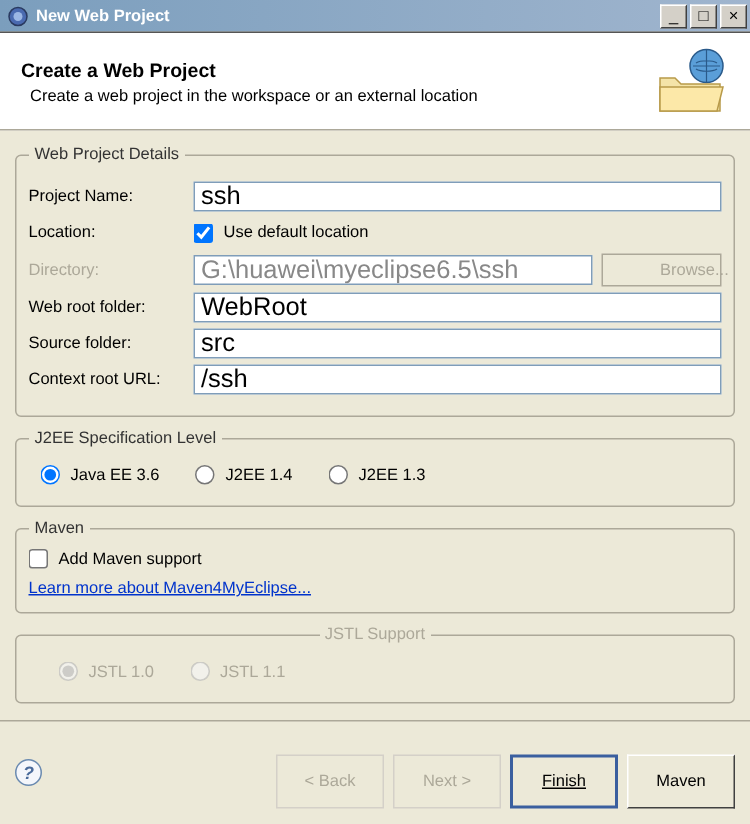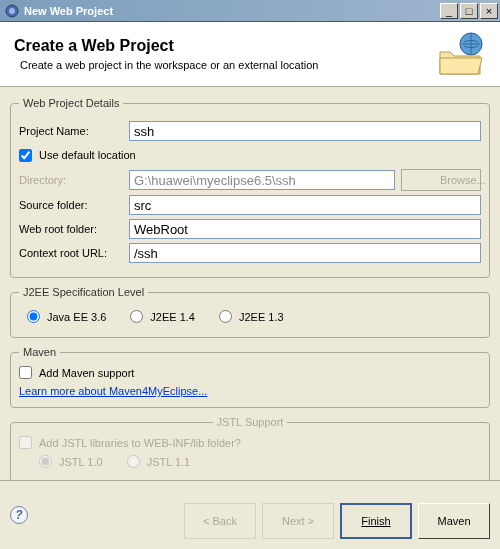--- a/index.html
+++ b/index.html
@@ -46,21 +46,21 @@
     }
     .banner {
       background: #fff;
       border-bottom: 1px solid #aca899;
       padding: 10px 14px 10px 14px;
       display: flex;
       align-items: center;
       min-height: 62px;
     }
     .banner-text { flex: 1; }
-    .banner-title { font-weight: bold; font-size: 16px; margin-bottom: 4px; }
+    .banner-title { font-weight: bold; font-size: 13px; margin-bottom: 4px; }
     .banner-sub { font-size: 11px; color: #000; margin-left: 6px; }
     .banner-icon { width: 50px; height: 44px; }
     .content {
       padding: 6px 10px 4px 10px;
     }
     fieldset {
       border: 1px solid #aca899;
       border-radius: 4px;
       margin: 4px 0 8px 0;
       padding: 8px 8px 10px 8px;
@@ -80,21 +80,21 @@
     .label {
       width: 110px;
       color: #000;
     }
     .label.disabled { color: #aca899; }
     input[type="text"] {
       flex: 1;
       height: 20px;
       border: 1px solid #7f9db9;
       padding: 1px 4px;
-      font-size: 13px;
+      font-size: 17px;
       font-family: inherit;
       background: #fff;
     }
     input[type="text"].disabled-input {
       background: #ffffff;
       color: #888;
     }
     .checkbox-wrap, .radio-wrap {
       display: inline-flex;
       align-items: center;
@@ -206,37 +206,38 @@
 </div>
 
 <div class="content">
   <fieldset>
     <legend>Web Project Details</legend>
     <div class="row">
       <span class="label">Project Name:</span>
       <input type="text" value="ssh" style="">
     </div>
     <div class="row">
+      <span class="label">Location:</span>
       <label class="checkbox-wrap">
         <input type="checkbox" checked="" style="">
         <span>Use default location</span>
       </label>
     </div>
     <div class="row">
       <span class="label disabled">Directory:</span>
       <input type="text" class="disabled-input" disabled="" value="G:\huawei\myeclipse6.5\ssh" style="">
       <button class="browse-btn" disabled="">Browse...</button>
     </div>
     <div class="row">
+      <span class="label">Web root folder:</span>
+      <input type="text" value="WebRoot" style="">
+    </div>
+    <div class="row">
       <span class="label">Source folder:</span>
       <input type="text" value="src" style="">
-    </div>
-    <div class="row">
-      <span class="label">Web root folder:</span>
-      <input type="text" value="WebRoot" style="">
     </div>
     <div class="row">
       <span class="label">Context root URL:</span>
       <input type="text" value="/ssh" style="">
     </div>
   </fieldset>
 
   <fieldset>
     <legend>J2EE Specification Level</legend>
     <div class="radio-group">
@@ -259,24 +260,20 @@
     <legend>Maven</legend>
     <label class="checkbox-wrap">
       <input type="checkbox" style="">
       <span>Add Maven support</span>
     </label>
     <div><a class="link">Learn more about Maven4MyEclipse...</a></div>
   </fieldset>
 
   <fieldset class="disabled">
     <legend>JSTL Support</legend>
-    <label class="checkbox-wrap disabled-text">
-      <input type="checkbox" disabled="" style="">
-      <span>Add JSTL libraries to WEB-INF/lib folder?</span>
-    </label>
     <div class="radio-group disabled-text" style="padding-left:20px;">
       <label class="radio-wrap">
         <input type="radio" name="jstl" disabled="" checked="" style="">
         <span>JSTL 1.0</span>
       </label>
       <label class="radio-wrap">
         <input type="radio" name="jstl" disabled="" style="">
         <span>JSTL 1.1</span>
       </label>
     </div>

